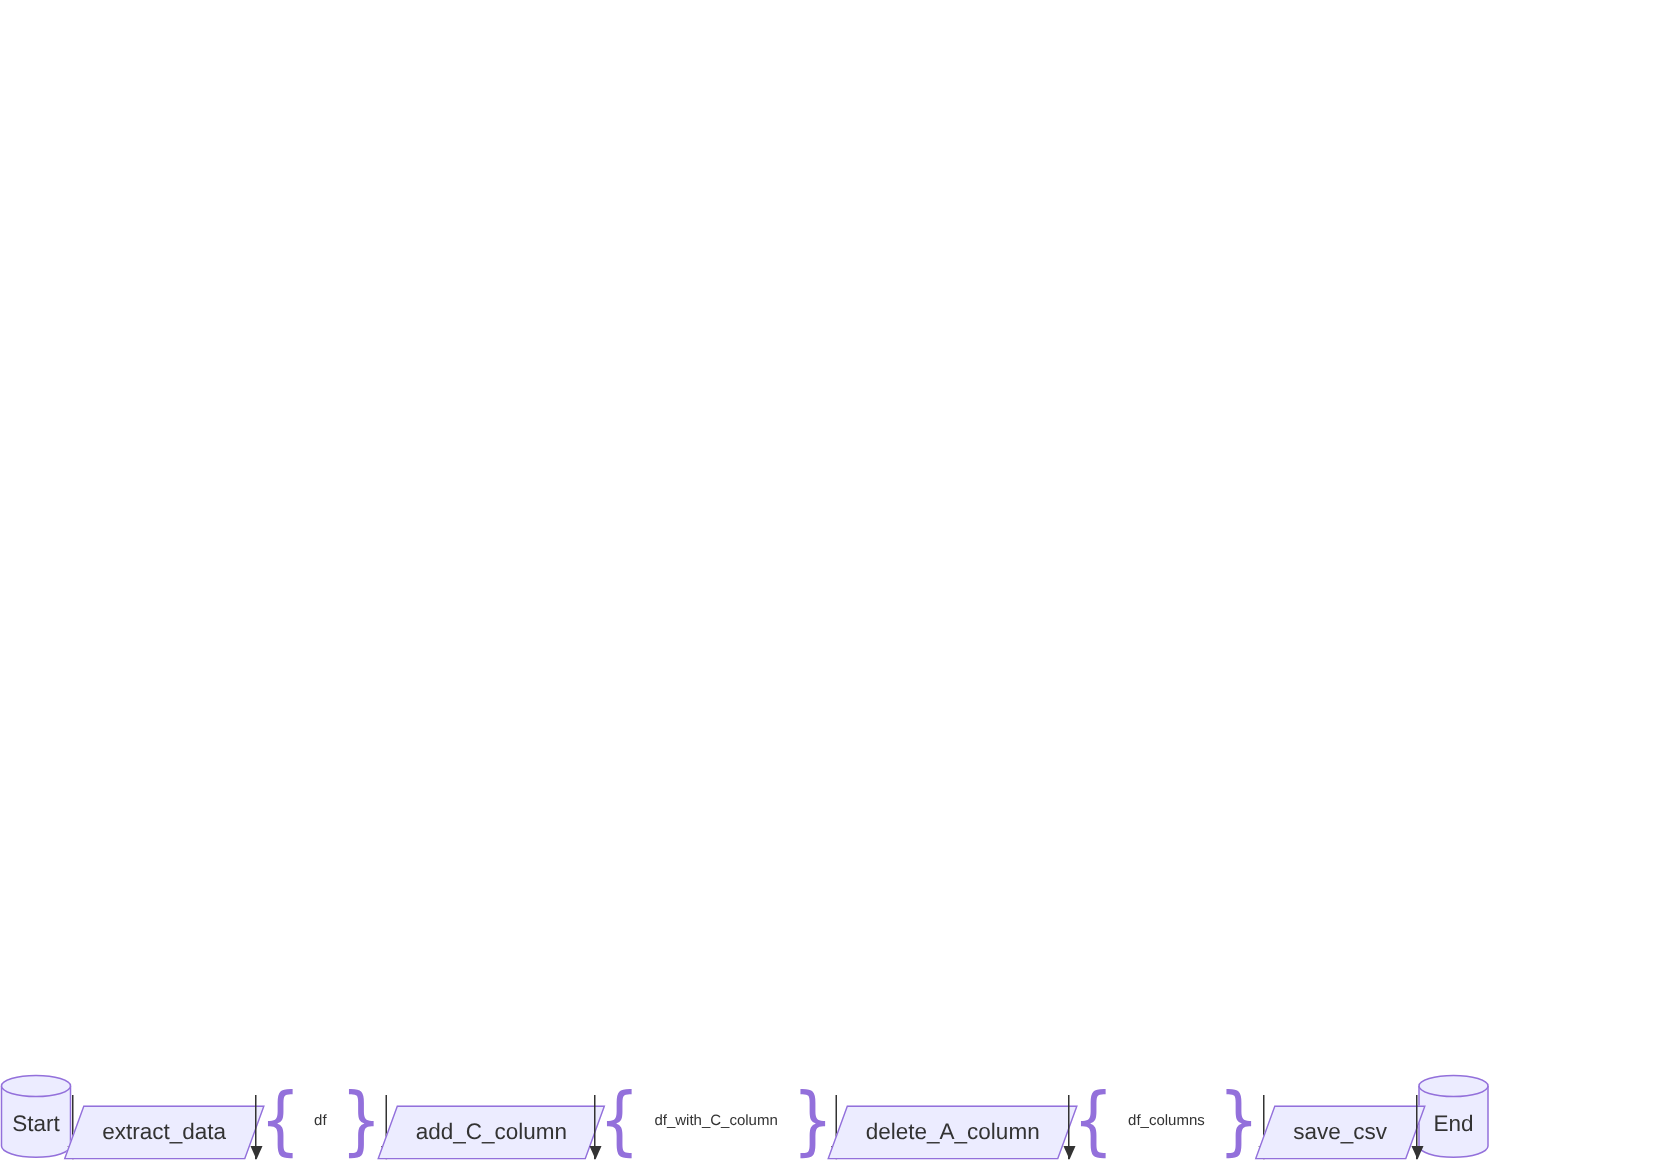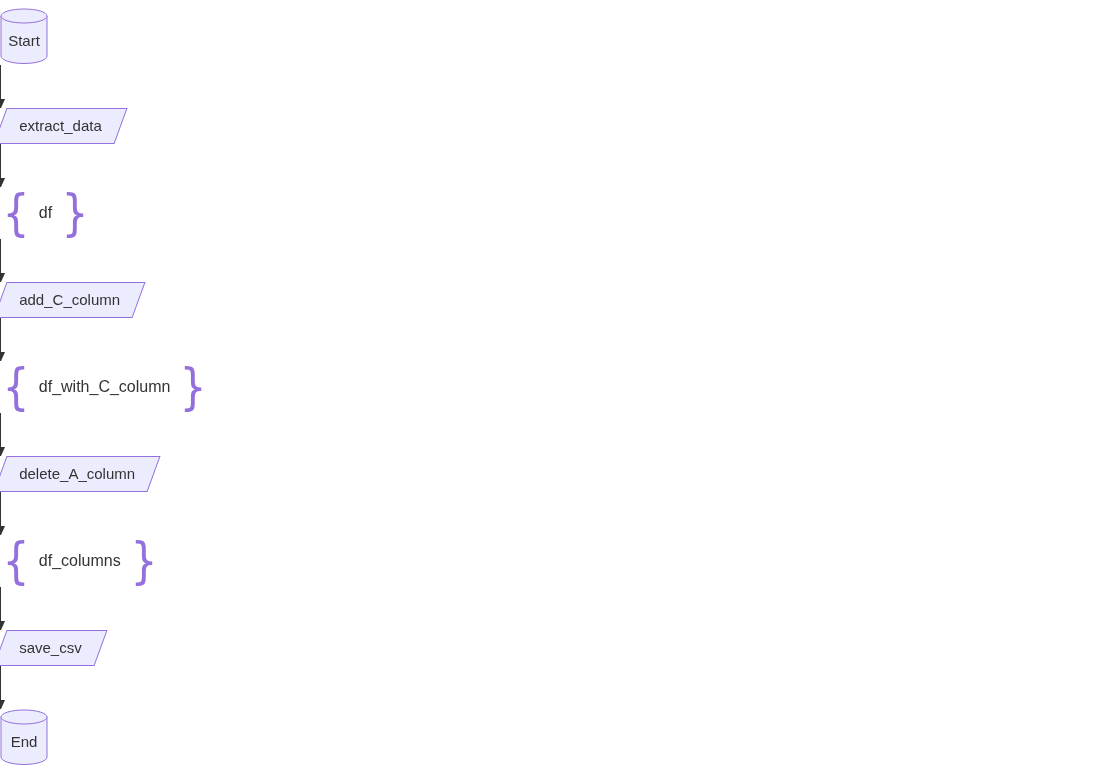--- a/index.html
+++ b/index.html
@@ -16,22 +16,22 @@
     width: 1116px;
     height: 773px;
     background: var(--background);
     font-family: "Liberation Sans", "DejaVu Sans", sans-serif;
     overflow: hidden;
   }
   .canvas {
     width: 100%;
     height: 100%;
     display: flex;
-    flex-direction: column;
-    align-items: flex-start;
+    flex-direction: row;
+    align-items: flex-end;
     padding-top: 8px;
   }
   
   .edge {
     position: relative;
     width: 0;
     height: 43px;
     border-left: 1px solid var(--edge);
     flex: 0 0 auto;
   }
@@ -85,21 +85,21 @@
   .brace {
     color: var(--brace);
     font-size: 50px;
     font-weight: 400;
     line-height: 1;
     transform: scaleX(0.85);
     font-family: "DejaVu Sans", sans-serif;
     user-select: none;
   }
   .braces-label {
-    font-size: 16px;
+    font-size: 10px;
     color: var(--label-text);
     white-space: nowrap;
   }
 </style>
 </head>
 <body>
 
 <div class="canvas">
 
   <svg class="cyl" width="48" height="57" viewBox="0 0 48 57">

